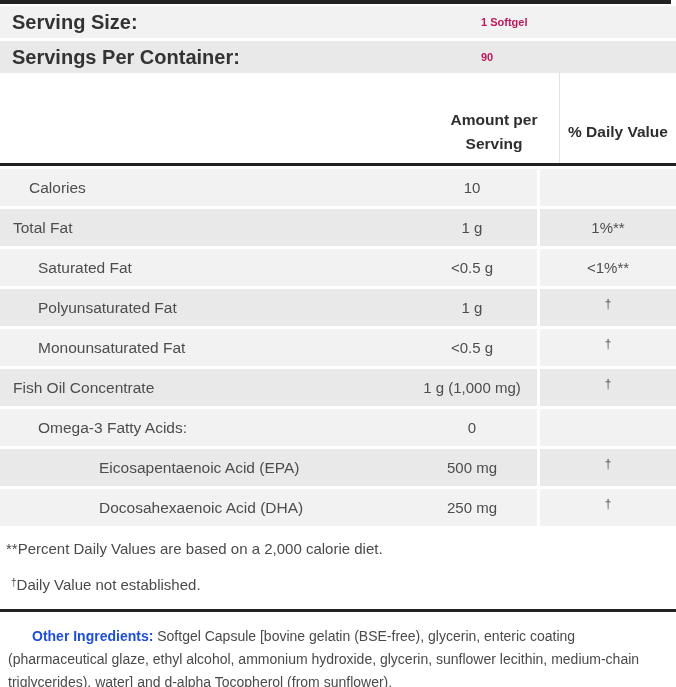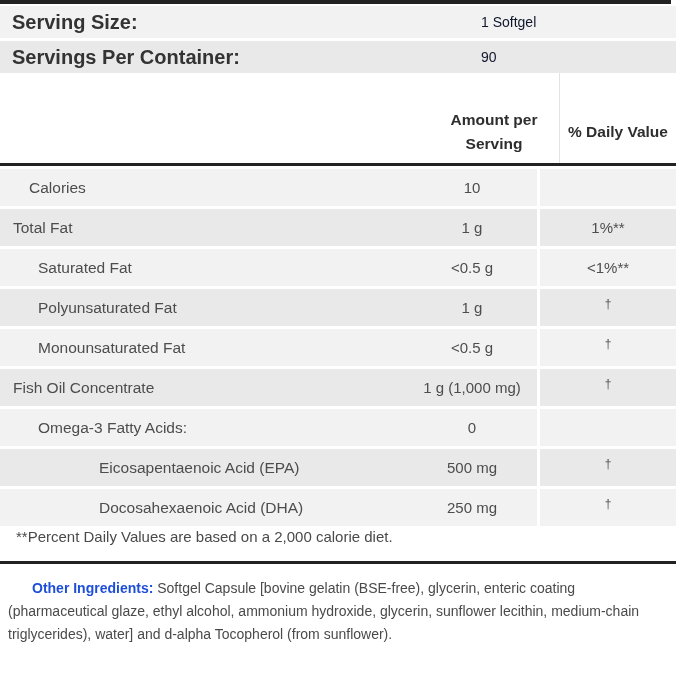--- a/index.html
+++ b/index.html
@@ -23,21 +23,21 @@
     background:#f2f2f2;
     display:flex;align-items:center;
   }
   .serving-row.alt{background:#e9e9e9;margin-top:3px;}
   .serving-row .s-label{
     font-weight:bold;color:#333;font-size:20px;padding-left:12px;
   }
   .serving-row .s-value{
     position:absolute;left:481px;top:0;height:100%;
     display:flex;align-items:center;
-    font-size:14px;color:#0f172a;
+    font-size:11px;color:#be185d;font-weight:bold;
   }
 
   
   .col-header{display:flex;height:90px;}
   .col-header .label-col{flex:1;}
   .col-header .amount-col{
     width:130px;display:flex;flex-direction:column;
     justify-content:flex-end;align-items:center;
     padding-bottom:7px;box-sizing:border-box;
     font-weight:bold;color:#2e2e2e;font-size:15.5px;line-height:24px;
@@ -67,21 +67,21 @@
   .t-row.indent-2 .label-cell{padding-left:99px;}
   .t-row .amount-cell{width:130px;justify-content:center;font-size:15px;text-align:center;}
   .t-row .dv-cell{
     width:139px;box-sizing:border-box;justify-content:center;
     border-left:3px solid #ffffff;font-size:15px;
   }
   .t-row .dv-cell.dagger-small{font-size:12px;color:#555;padding-bottom:8px;}
 
   
   .footnote{font-size:15px;color:#4a4a4a;}
-  .footnote.first{margin-top:2px;padding-left:16px;}
+  .footnote.first{margin-top:14px;padding-left:6px;}
   .footnote.second{margin-top:19px;padding-left:11px;}
   .footnote sup{font-size:10px;vertical-align:4px;}
 
   .bottom-line{margin-top:16px;}
 
   
   .other{
     margin:13px 8px 0 8px;
     font-size:14px;line-height:23px;color:#4a4a4a;
   }
@@ -170,20 +170,23 @@
     <div class="t-row indent-2">
       <div class="cell label-cell">Docosahexaenoic Acid (DHA)</div>
       <div class="cell amount-cell">250 mg</div>
       <div class="cell dv-cell dagger-small">†</div>
     </div>
 
   </div>
 
   <div class="footnote first">**Percent Daily Values are based on a 2,000 calorie diet.</div>
 
+  <div class="footnote second">
+    <sup>†</sup><span>Daily Value not established.</span>
+  </div>
 
   <div class="thick-line bottom-line"></div>
 
   <p class="other">
     <b>Other Ingredients:</b>
     <span>Softgel Capsule [bovine gelatin (BSE-free), glycerin, enteric coating (pharmaceutical glaze, ethyl alcohol, ammonium hydroxide, glycerin, sunflower lecithin, medium-chain triglycerides), water] and d-alpha Tocopherol (from sunflower).</span>
   </p>
 
 </div>
 

